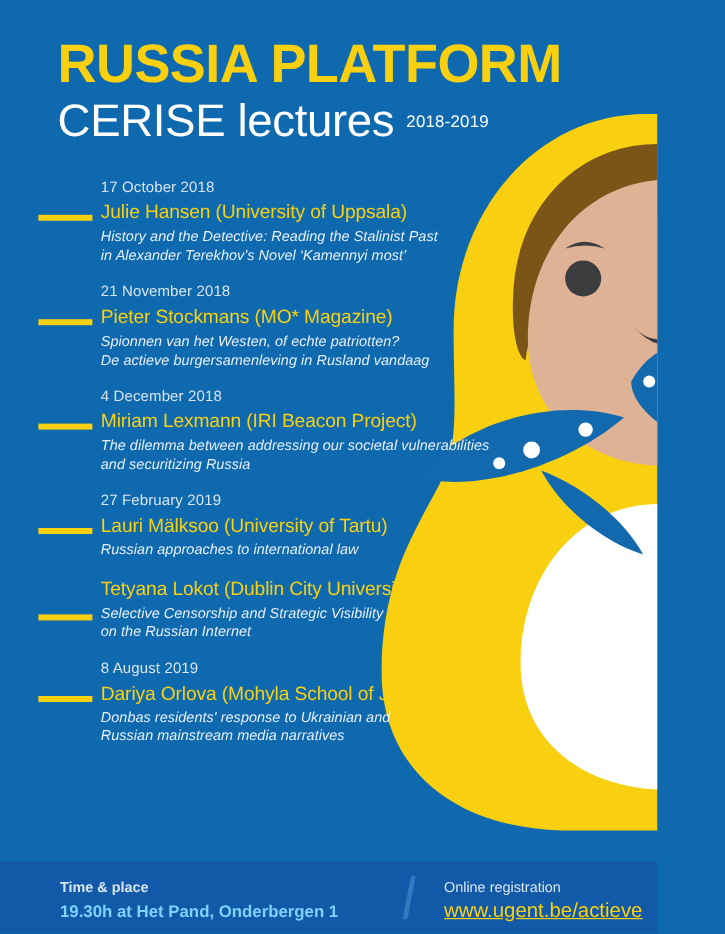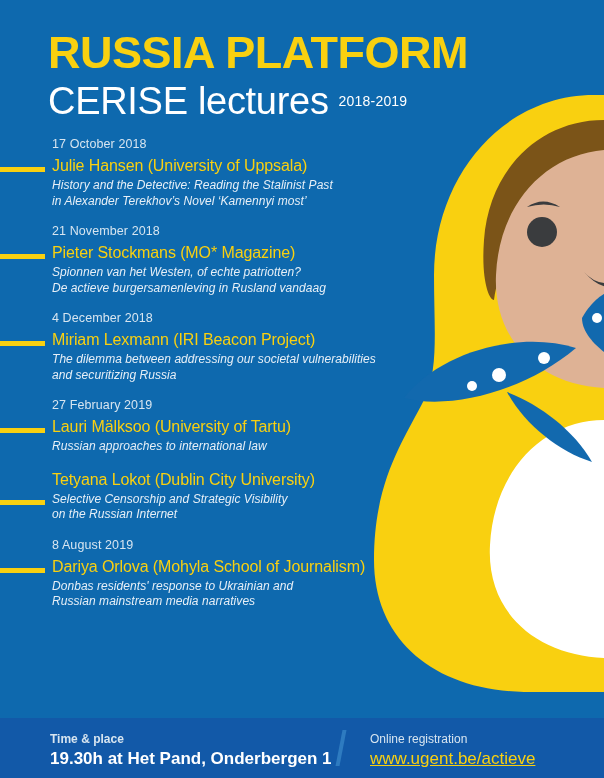--- a/index.html
+++ b/index.html
@@ -5,21 +5,21 @@
   html,body{margin:0;padding:0;}
   body{
     width:604px;height:778px;
     background:#0E69AE;
     font-family:"Liberation Sans", sans-serif;
     overflow:hidden;
     position:relative;
   }
   .poster{
     position:absolute;inset:0;
-    width:604px;height:778px;
+    width:548px;height:778px;
     overflow:hidden;
     background:#0E69AE;
   }
   
   .doll-layer{
     position:absolute;
     top:0;right:0;
     width:260px;height:700px;
     pointer-events:none;
   }
@@ -55,23 +55,24 @@
   .title-years{
     color:#FFFFFF;
     font-size:14px;
     margin-left:10px;
     letter-spacing:0.2px;
     white-space:nowrap;
   }
   
   .lectures{
     position:absolute;
-    left:0;top:136px;
+    left:0;top:148px;
     width:470px;
     z-index:5;
+    padding-left:32px;
   }
   .lecture{
     position:relative;
     padding-left:52px;
     margin-bottom:14px;
   }
   .dash{
     position:absolute;
     left:0;
     top:31px;
@@ -118,22 +119,22 @@
   .foot-block{position:absolute;}
   .foot-left{left:50px;top:14px;font-weight:bold;}
   .foot-right{left:370px;top:14px;}
   .foot-label{
     color:#D7E5F0;
     font-size:12px;
     line-height:15px;
     margin-bottom:1px;
   }
   .foot-value{
-    color:#ffffff;
-    font-size:17px;
+    color:#7dd3fc;
+    font-size:14px;
     line-height:22px;
     white-space:nowrap;
   }
   .foot-link{
     color:#F9D010;
     font-size:17px;
     line-height:22px;
     text-decoration:underline;
     white-space:nowrap;
     cursor:pointer;

